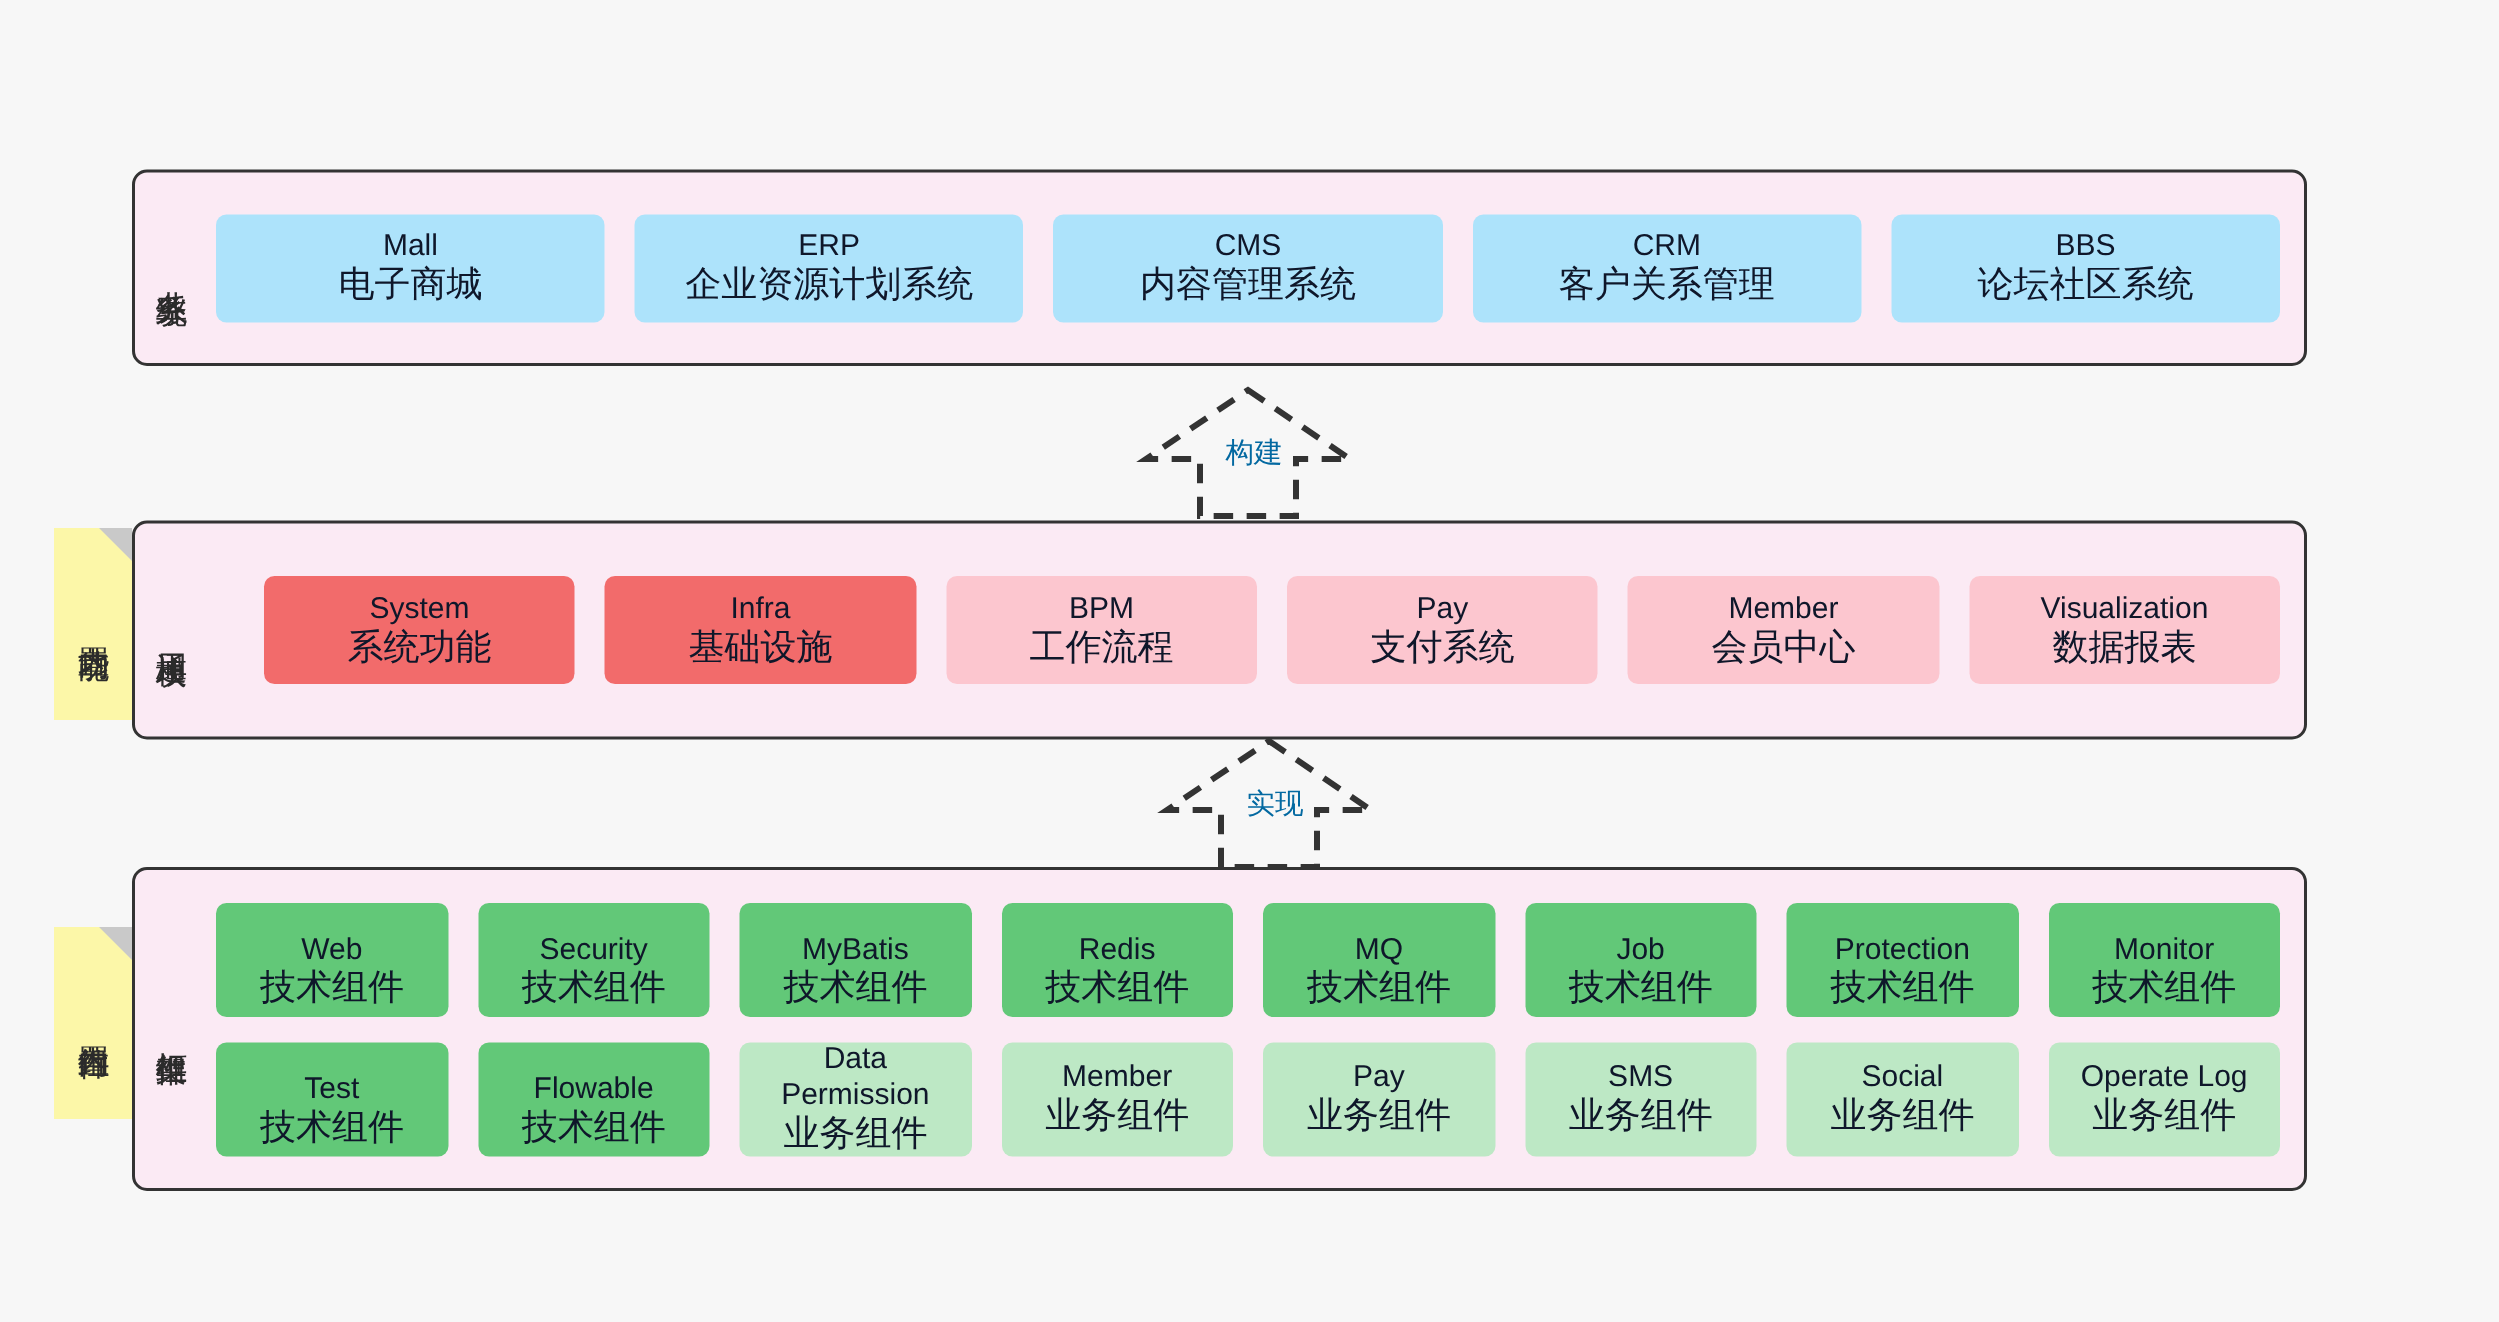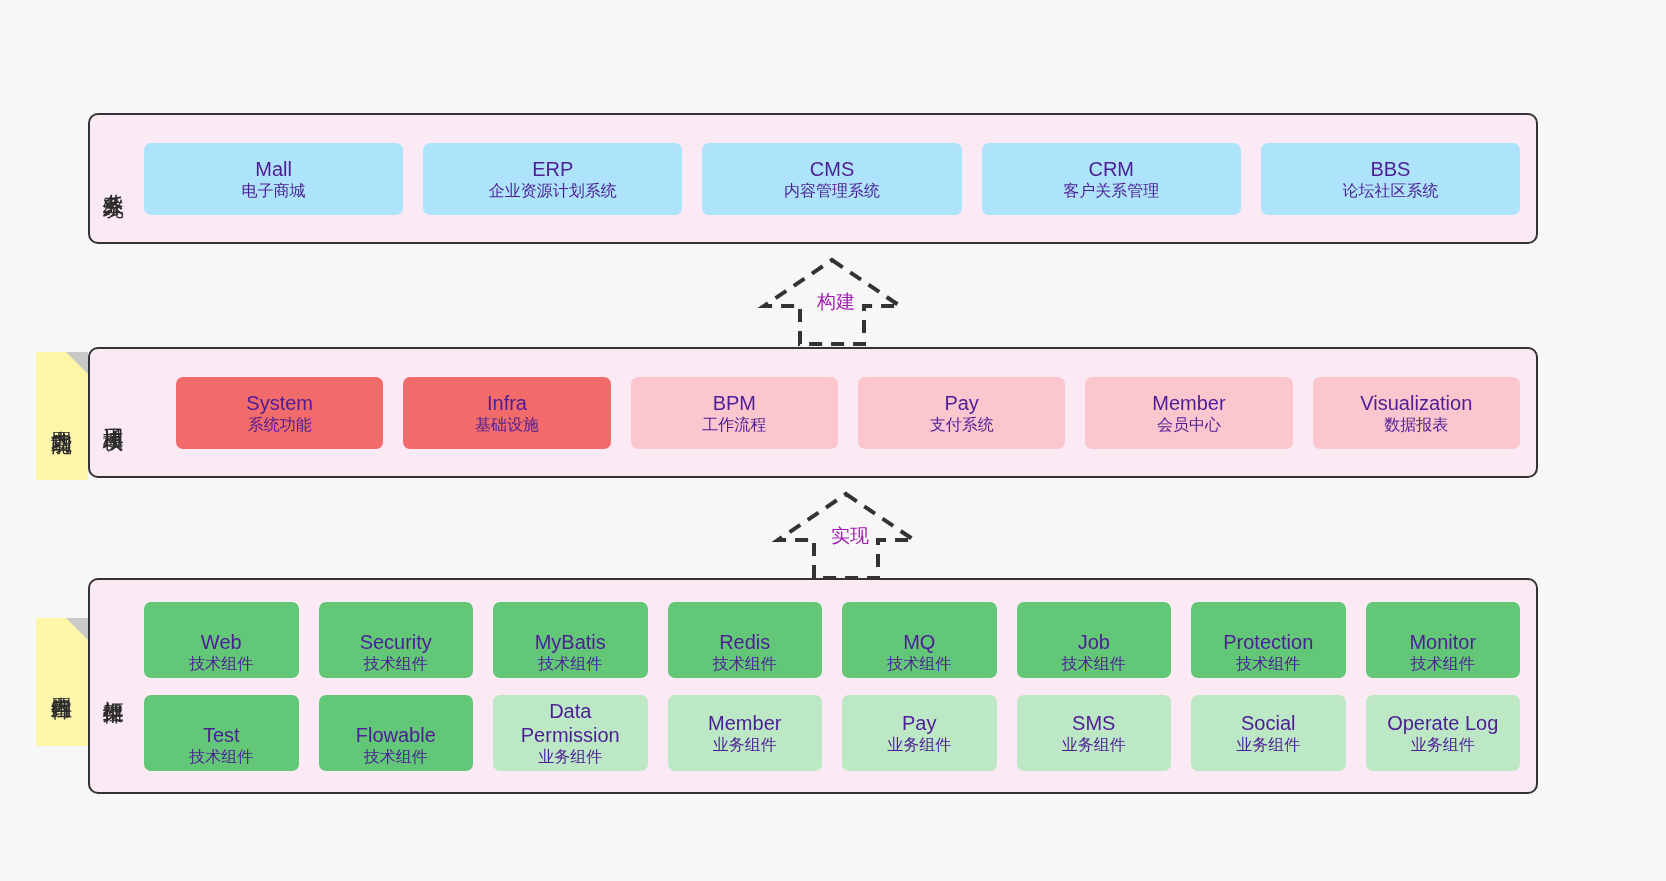--- a/index.html
+++ b/index.html
@@ -51,26 +51,26 @@
   }
   .cell{
     flex:1 1 0;
     border-radius:7px;
     display:flex;
     flex-direction:column;
     align-items:center;
     justify-content:center;
     text-align:center;
     line-height:1.2;
-    color:#4c1d95;
+    color:#0f172a;
     box-sizing:border-box;
     padding:4px 6px;
   }
   .cell .t1{font-size:20px;}
-  .cell .t2{font-size:16px;}
+  .cell .t2{font-size:24px;}
 
   
   .c-blue{background:#ade3fb;}
   .c-red{background:#f26b6b;}
   .c-pink{background:#fcc6cf;}
   .c-green{background:#62c878;justify-content:flex-end;}
   .c-lgreen{background:#bde8c5;}
 
   
   .note{
@@ -94,21 +94,21 @@
     width:0;height:0;
     border-top:22px solid #c9c9c9;
     border-left:22px solid transparent;
   }
 
   
   .arrow{position:absolute;z-index:2;}
   .arrow .lbl{
     position:absolute;
     font-size:19px;
-    color:#a21caf;
+    color:#0369a1;
     background:#f7f7f7;
     padding:0 2px;
     white-space:nowrap;
   }
 </style>
 </head>
 <body>
 
 <div class="canvas">
 
@@ -144,21 +144,21 @@
     <svg width="160" height="92" viewBox="0 0 160 92">
       <path d="M 80 4 L 148 50 L 112 50 L 112 88 L 48 88 L 48 50 L 12 50 Z" fill="none" stroke="#333333" stroke-width="4" stroke-dasharray="13 9" stroke-linejoin="miter"></path>
     </svg>
     <div class="lbl" style="left:63px;top:33px;">构建</div>
   </div>
 
   <div class="note" style="left:36px;top:352px;width:52px;height:128px;">
     <span class="fold"></span>
     <span>内置功能</span>
   </div>
-  <div class="layer" style="left:88px;top:347px;width:1450px;height:131px;gap:32px;">
+  <div class="layer" style="left:88px;top:347px;width:1450px;height:146px;gap:32px;">
     <div class="layer-title">通用模块</div>
     <div class="layer-body">
       <div class="row" style="height:72px;">
         <div class="cell c-red">
           <div class="t1">System</div>
           <div class="t2">系统功能</div>
         </div>
         <div class="cell c-red">
           <div class="t1">Infra</div>
           <div class="t2">基础设施</div>

